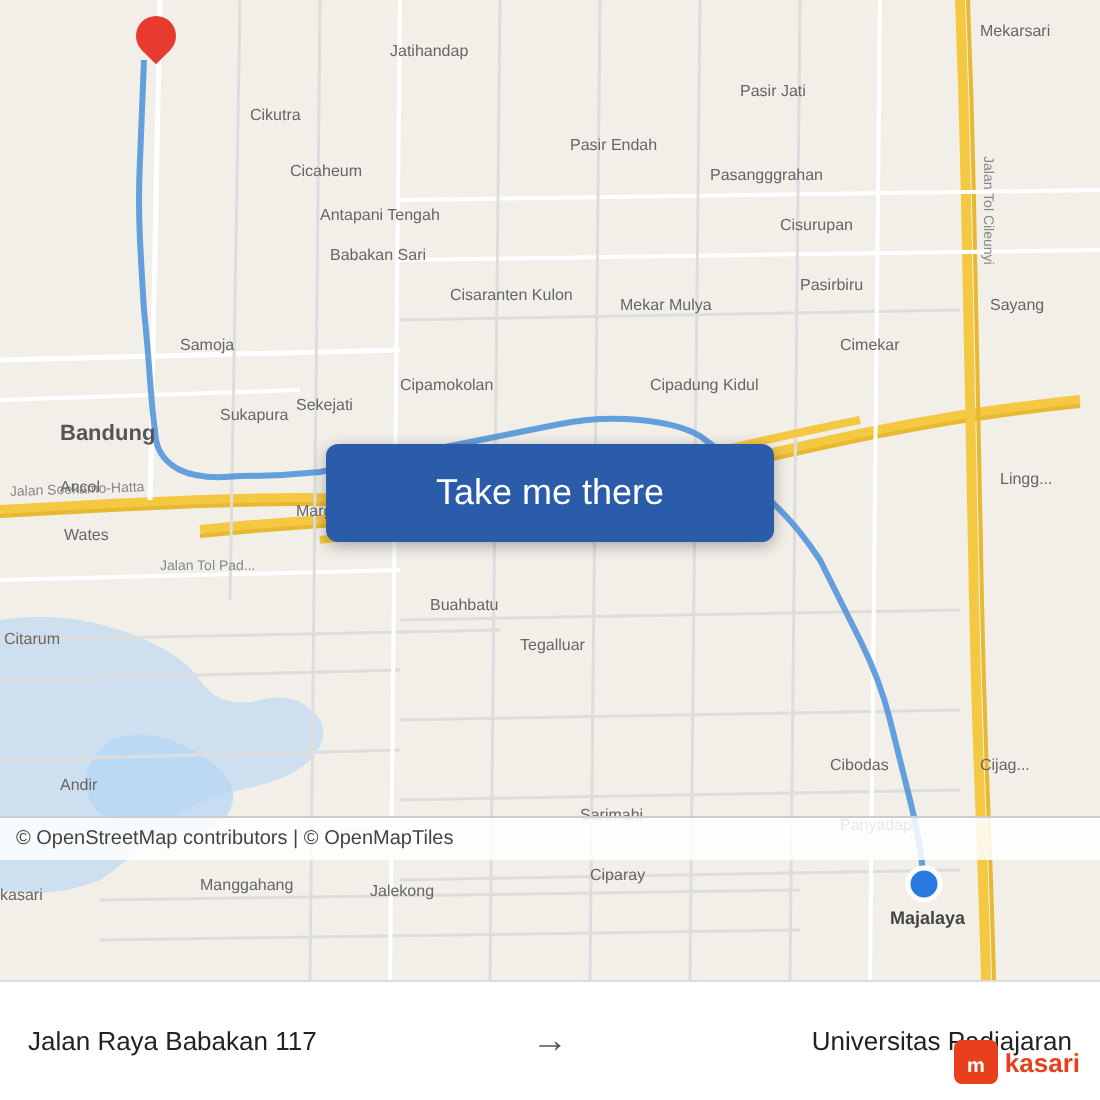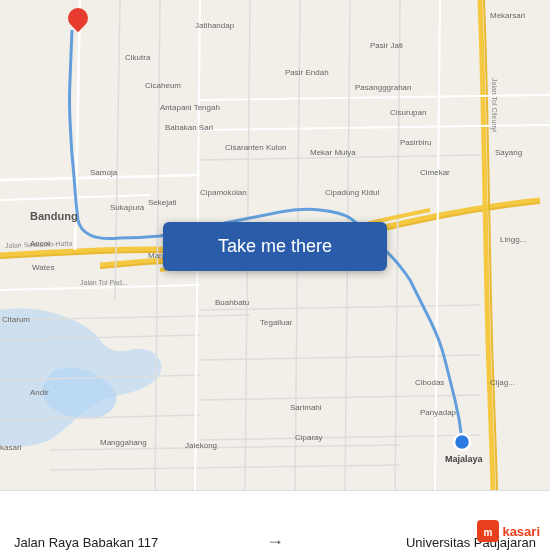--- a/index.html
+++ b/index.html
@@ -61,21 +61,21 @@
     }
 
     
     #bottom-bar {
       position: absolute;
       bottom: 0;
       width: 550px;
       height: 60px;
       background: white;
       display: flex;
-      align-items: flex-end;
+      align-items: center;
       padding: 0 14px;
       border-top: 1px solid #ddd;
     }
 
     #from-label {
       font-size: 13px;
       color: #222;
       font-weight: 500;
       flex: 1;
       white-space: nowrap;
@@ -279,20 +279,23 @@
 
   
   <div class="origin-pin" style="top:8px; left:68px;">
     <div class="origin-pin-head"></div>
   </div>
 
   
   <button id="take-me-there-btn">Take me there</button>
 
   
+  <div id="attribution-bar">
+    <span>© OpenStreetMap contributors | © OpenMapTiles</span>
+  </div>
 
 </div>
 
 <div id="bottom-bar">
   <span id="from-label">Jalan Raya Babakan 117</span>
   <span id="arrow-icon">→</span>
   <span id="to-label">Universitas Padjajaran</span>
 
   <div id="moovit-logo">
 

